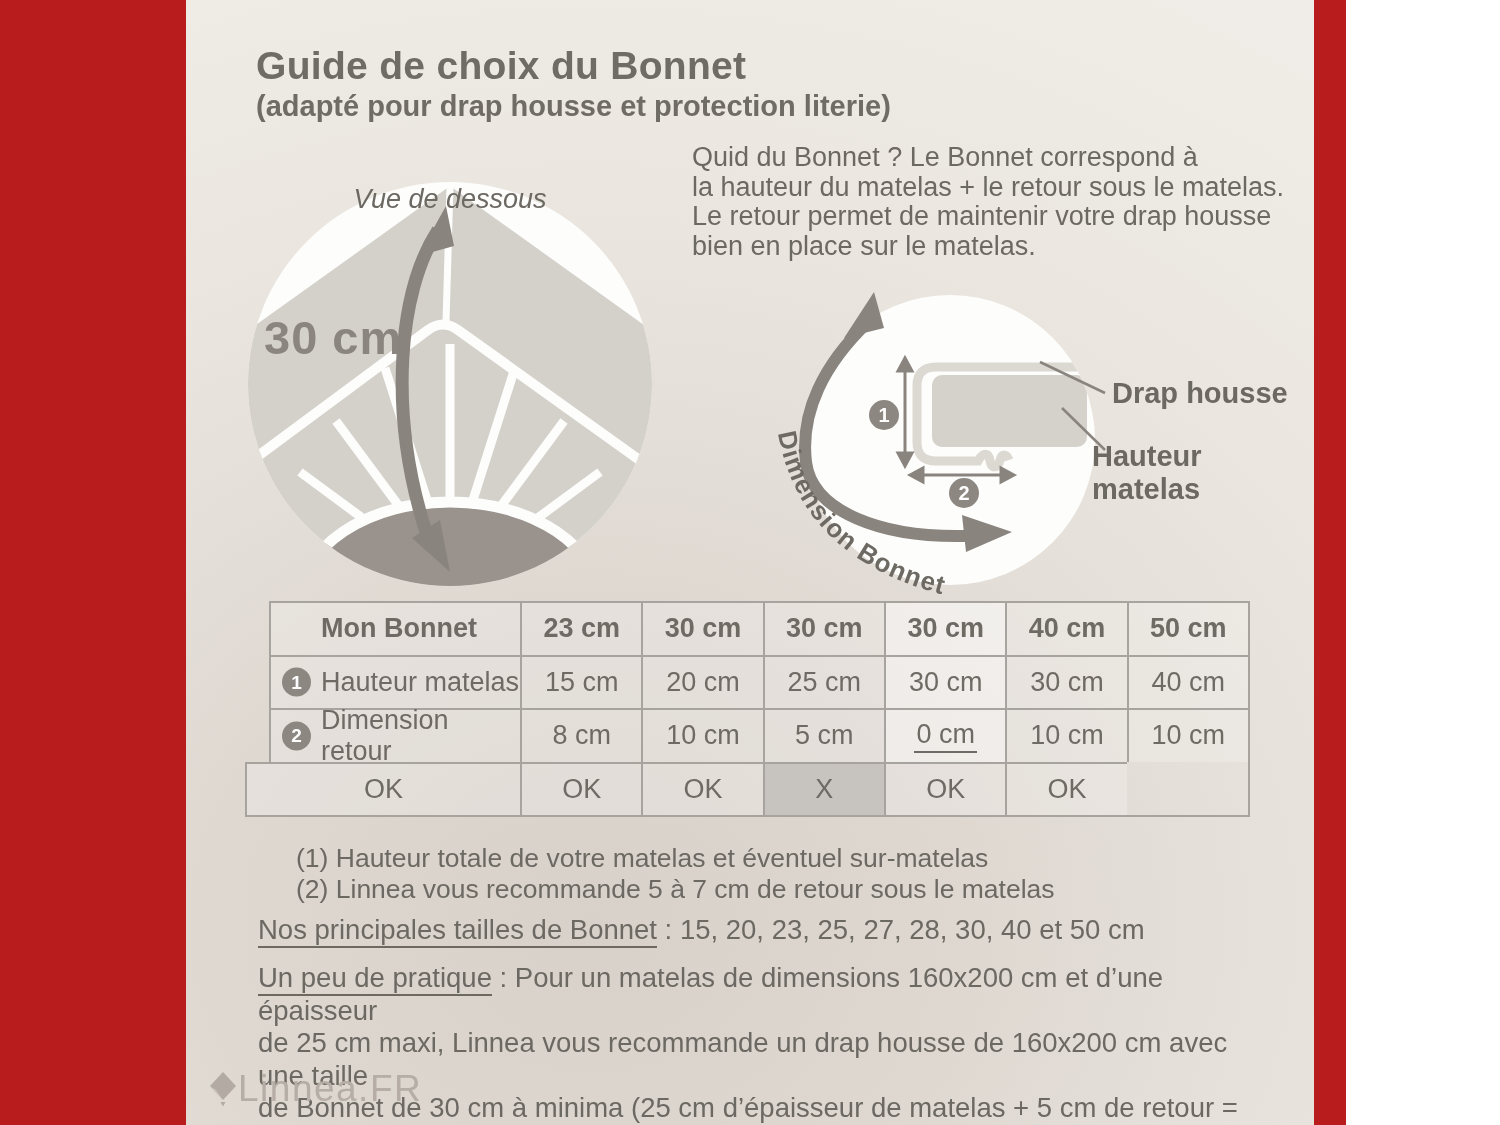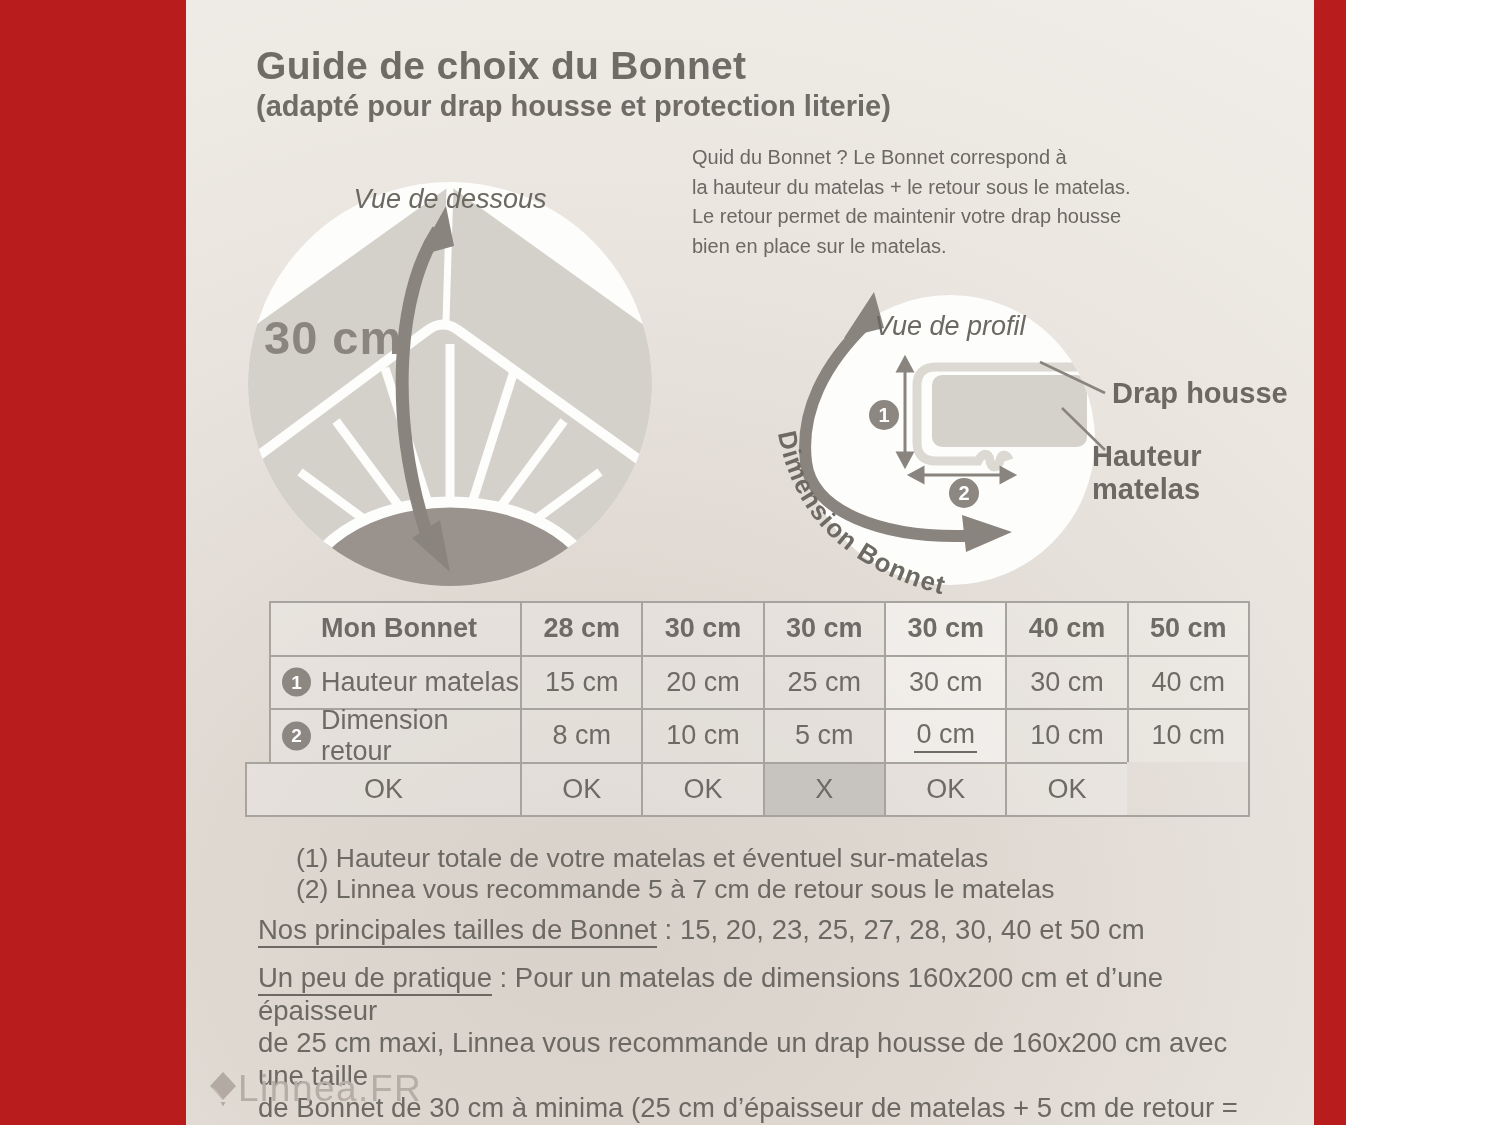--- a/index.html
+++ b/index.html
@@ -3,21 +3,21 @@
 <meta charset="utf-8">
 <style>
   html,body{margin:0;padding:0;background:#ffffff;}
   body{font-family:"Liberation Sans","DejaVu Sans",sans-serif;}
   .canvas{position:relative;width:1346px;height:1125px;background:#b91c1c;overflow:hidden;}
   .panel{position:absolute;left:186px;top:0;width:1128px;height:1125px;
     background:radial-gradient(120% 100% at 36% 82%, #d7d1ca 0%, #ded8d1 28%, #eae6df 62%, #f1eee9 100%);}
   .abs{position:absolute;}
   .title{left:70px;top:44px;font-size:39px;font-weight:700;color:#6f6b65;letter-spacing:.3px;}
   .subtitle{left:70px;top:90px;font-size:29px;font-weight:700;color:#6f6b65;}
-  .intro{left:506px;top:143px;font-size:20px;line-height:29.5px;color:#6c6862;white-space:pre-line;}
+  .intro{left:506px;top:143px;font-size:27px;line-height:29.5px;color:#6c6862;white-space:pre-line;}
 
   
   .fig-left{left:54px;top:172px;width:420px;height:420px;}
   .fig-left svg{position:absolute;left:0;top:0;}
   .fig-caption{position:absolute;left:0;top:12px;width:420px;text-align:center;
     font-style:italic;font-size:27px;color:#6c6862;}
   .measure{position:absolute;left:24px;top:138px;font-size:47px;font-weight:700;color:#8b857f;letter-spacing:1px;}
 
   
   .fig-right{left:574px;top:270px;width:554px;height:345px;}
@@ -129,32 +129,31 @@
         <g>
           <path d="M 108 52 C 64 94 40 142 46 192 C 52 242 122 268 206 266" fill="none" stroke="#8a847e" stroke-width="12"></path>
           <polygon points="114,22 84,68 124,58" fill="#8a847e"></polygon>
           <polygon points="252,262 202,245 206,282" fill="#8a847e"></polygon>
         </g>
         <path id="dimCurve" d="M 18 163 Q 42 302 218 332" fill="none"></path>
         <text font-size="26" font-weight="bold" fill="#6d6963" letter-spacing="1">
           <textPath href="#dimCurve">Dimension Bonnet</textPath>
         </text>
       </svg>
-      <div class="fig-caption">Vue de profil</div>
       <div class="badge badge-1">1</div>
       <div class="badge badge-2">2</div>
       <div class="lbl lbl-drap">Drap housse</div>
       <div class="lbl lbl-haut">Hauteur
 matelas</div>
     </div>
 
     <div class="abs table-grid">
 
       <div class="cell lbl-cell hdr">Mon Bonnet</div>
-      <div class="cell hdr">28 cm</div>
+      <div class="cell hdr">23 cm</div>
       <div class="cell hdr">30 cm</div>
       <div class="cell hdr">30 cm</div>
       <div class="cell hdr hl">30 cm</div>
       <div class="cell hdr">40 cm</div>
       <div class="cell hdr">50 cm</div>
 
       <div class="cell lbl-cell">
         <span class="tbadge">1</span>
         <span>Hauteur matelas</span>
       </div>

